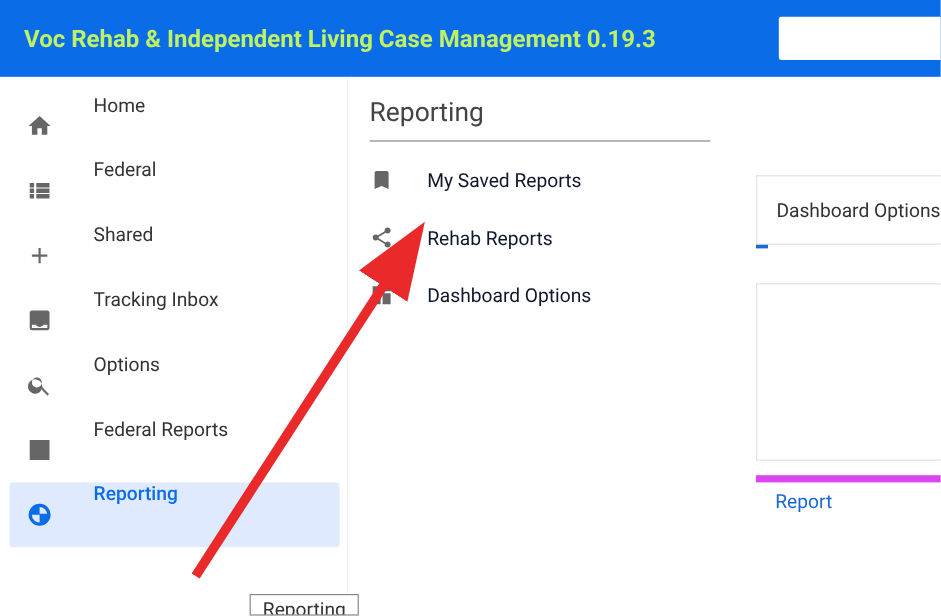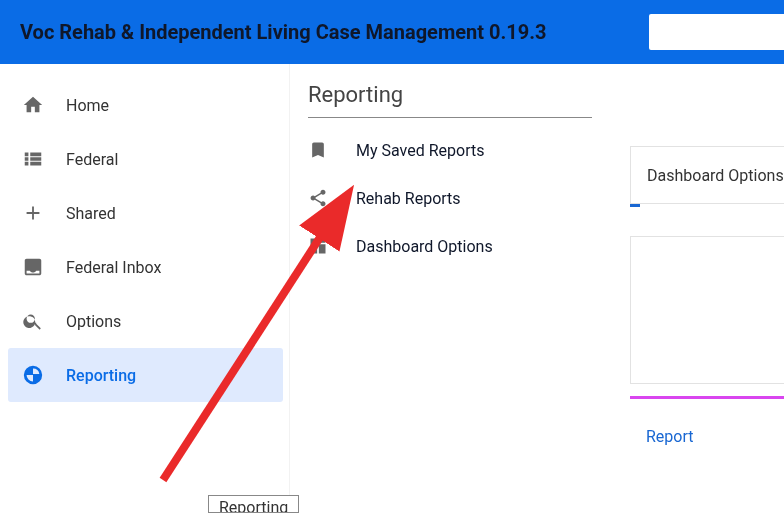--- a/index.html
+++ b/index.html
@@ -1,19 +1,19 @@
 <!DOCTYPE html>
 <html><head>
 <meta charset="utf-8">
 <style>
   * { box-sizing: border-box; margin: 0; padding: 0; }
   html, body { width: 784px; height: 513px; overflow: hidden; font-family: Roboto, Arial, sans-serif; background: #fff; }
   .header {
     background: #0a6ce6;
-    color: #0f172a;
+    color: #bef264;
     height: 64px;
     display: flex;
     align-items: center;
     padding: 0 20px;
     font-weight: 700;
     font-size: 20px;
     position: relative;
   }
   .header .search {
     position: absolute;
@@ -25,25 +25,25 @@
     border-radius: 2px 0 0 2px;
   }
   .body { display: flex; height: calc(513px - 64px); position: relative; }
   .sidebar {
     width: 290px;
     padding-top: 14px;
     border-right: 1px solid rgba(0,0,0,0.05);
   }
   .nav-item {
     display: flex;
-    align-items: center;
     height: 54px;
     padding-left: 22px;
     cursor: pointer;
     color: #555;
+    gap: 12px;
   }
   .nav-item .icon { width: 44px; display: flex; align-items: center; }
   .nav-item .icon svg { fill: #666; }
   .nav-item .label { font-size: 16px; color: #333; }
   .nav-item.active {
     background: #dfeafe;
     border-radius: 3px;
     margin: 0 6px 0 8px;
     padding-left: 14px;
   }
@@ -102,25 +102,25 @@
     top: 172px; left: 20px; right: 0;
     height: 148px;
     border: 1px solid #e2e2e2;
     border-right: none;
     background: #fff;
   }
   .right .card3 {
     position: absolute;
     top: 332px; left: 20px; right: 0;
     height: 50px;
-    border-top: 3px solid #d946ef;
+    border-top: 6px solid #d946ef;
     padding-left: 16px;
     display: flex;
-    align-items: flex-end;
-    padding-top: 30px;
+    align-items: flex-start;
+    padding-top: 6px;
   }
   .right .card3 a { color: #1967d2; text-decoration: none; font-size: 16px; }
 
   .tooltip {
     position: absolute;
     left: 208px;
     top: 495px;
     background: #fff;
     border: 1px solid #888;
     padding: 3px 10px 10px 10px;
@@ -177,33 +177,41 @@
       </span>
       <span class="label">Shared</span>
     </div>
 
     <div class="nav-item">
       <span class="icon">
         <svg width="22" height="22" viewBox="0 0 24 24">
             <path d="M19 3H5c-1.1 0-2 .9-2 2v14c0 1.1.9 2 2 2h14c1.1 0 2-.9 2-2V5c0-1.1-.9-2-2-2zm0 16H5v-3h3.5c.7 1.2 2 2 3.5 2s2.8-.8 3.5-2H19v3z"></path>
           </svg>
       </span>
-      <span class="label">Federal Inbox</span>
+      <span class="label">Tracking Inbox</span>
     </div>
 
 
     <div class="nav-item">
       <span class="icon">
         <svg width="22" height="22" viewBox="0 0 24 24">
             <path d="M15.5 14h-.8l-.3-.3A6.5 6.5 0 1 0 14 15.5l.3.3v.8l5 5L20.5 20l-5-5zm-6 0A4.5 4.5 0 1 1 14 9.5 4.5 4.5 0 0 1 9.5 14z"></path>
           </svg>
       </span>
       <span class="label">Options</span>
     </div>
 
+    <div class="nav-item">
+      <span class="icon">
+        <svg width="22" height="22" viewBox="0 0 24 24">
+            <path d="M3 3h18v18H3V3zm4 12h2v4H7v-4zm4-6h2v10h-2V9zm4 3h2v7h-2v-7z"></path>
+          </svg>
+      </span>
+      <span class="label">Federal Reports</span>
+    </div>
 
     <div class="nav-item active">
       <span class="icon">
         <svg width="22" height="22" viewBox="0 0 24 24">
             <path d="M12 2a10 10 0 1 0 0 20 10 10 0 0 0 0-20zm0 3a7 7 0 0 1 6.9 6H12V5zm0 14a7 7 0 0 1-7-7h7v7z"></path>
           </svg>
       </span>
       <span class="label">Reporting</span>
     </div>
 

